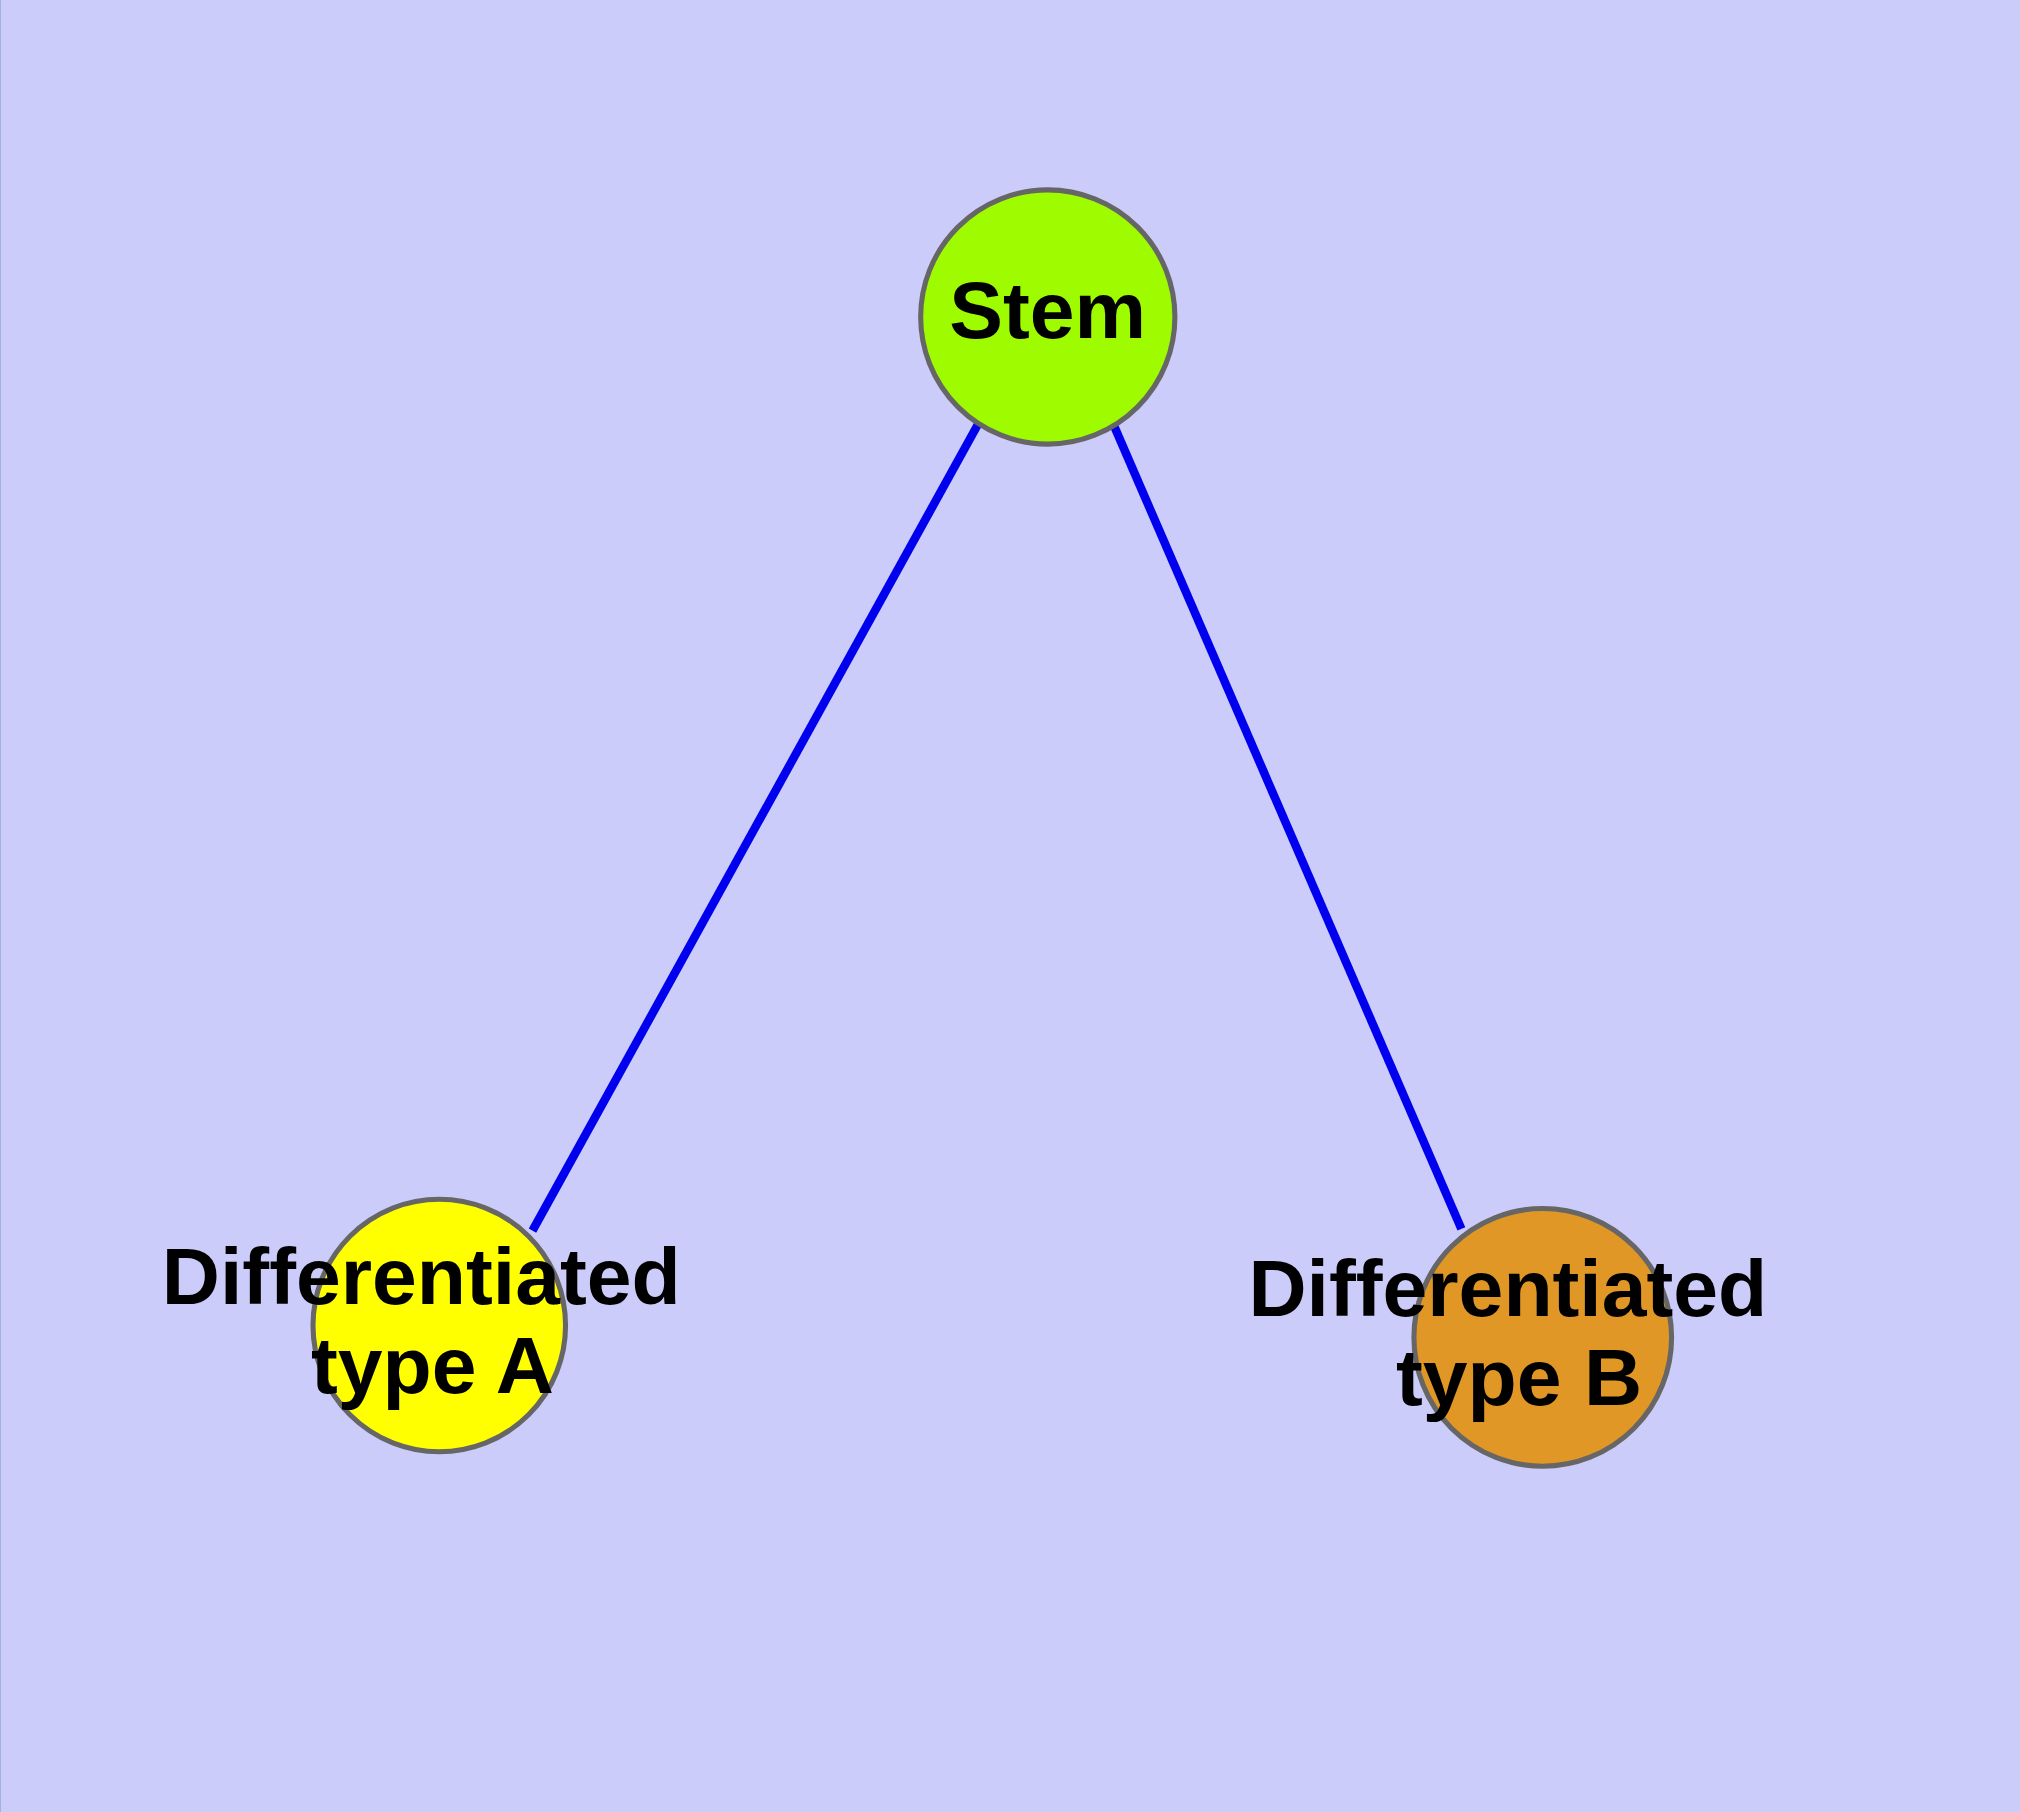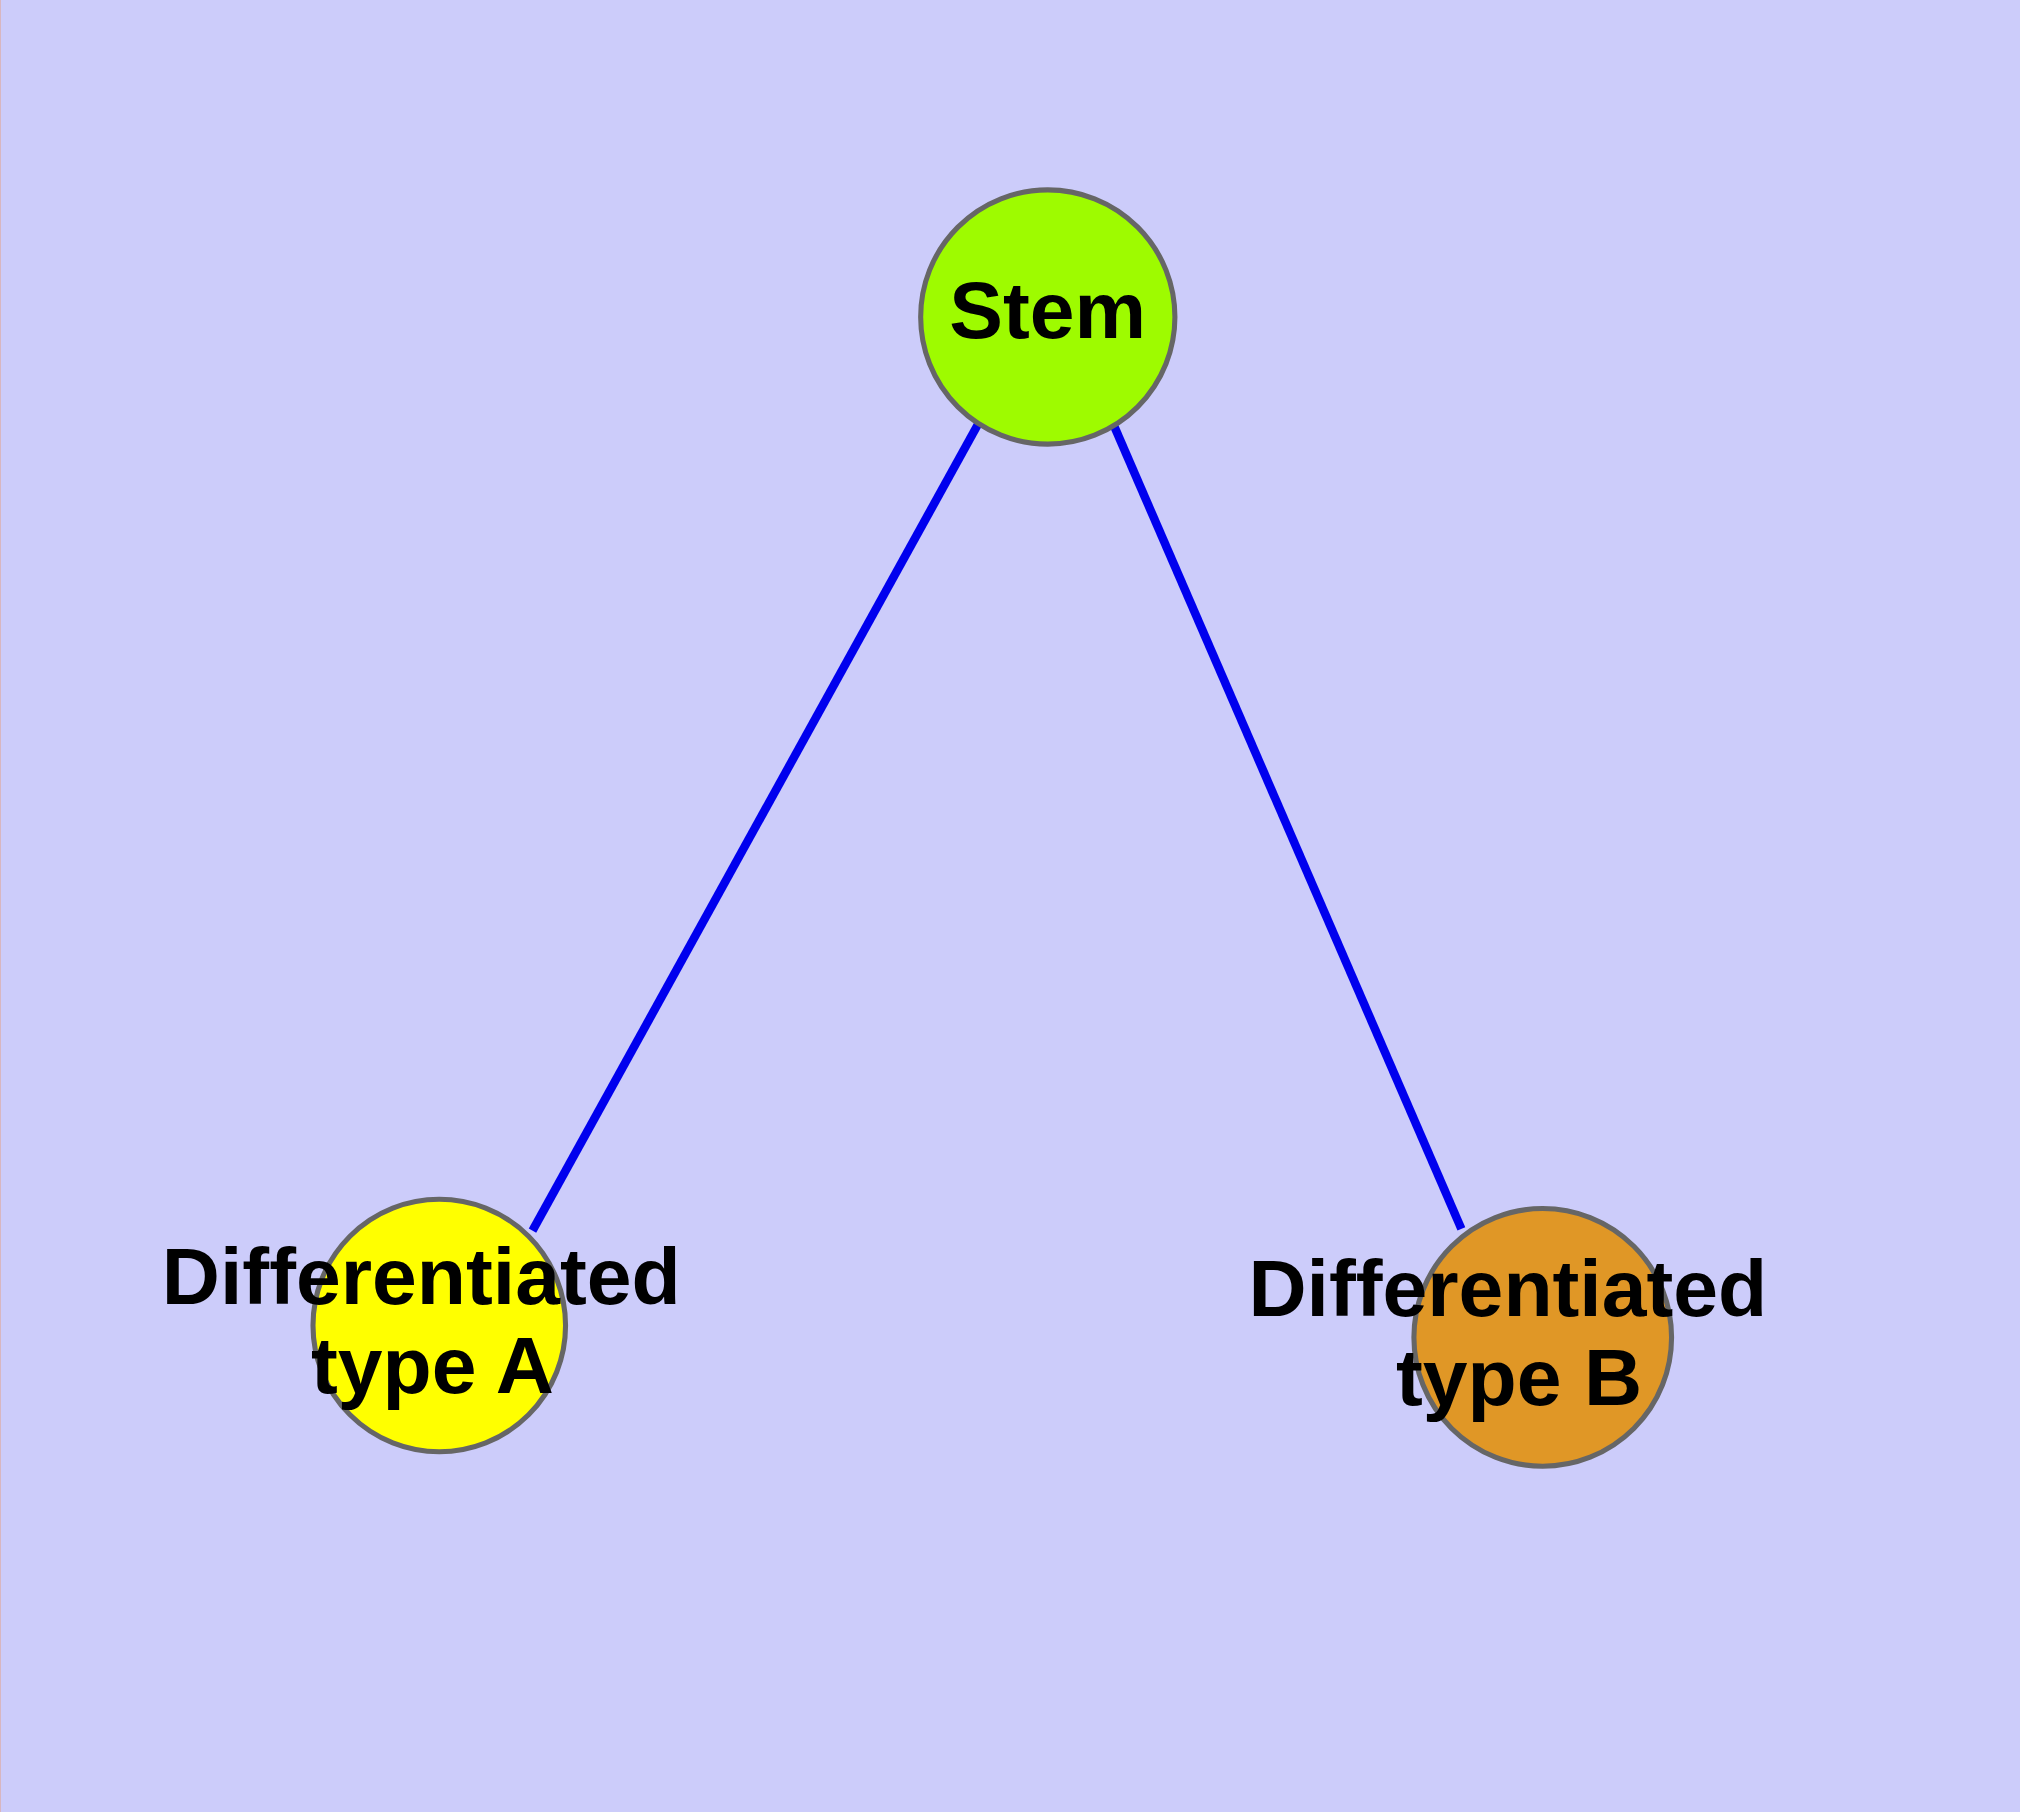--- a/index.html
+++ b/index.html
@@ -4,21 +4,21 @@
 <style>
   html, body {
     margin: 0;
     padding: 0;
     background: #ccccfa;
   }
   #canvas {
     position: relative;
     width: 2021px;
     height: 1812px;
-    background: #f97316;
+    background: #0f766e;
     overflow: hidden;
     font-family: "Liberation Sans", sans-serif;
   }
   #graph-svg {
     position: absolute;
     left: 0;
     top: 0;
     width: 2021px;
     height: 1812px;
     display: block;

